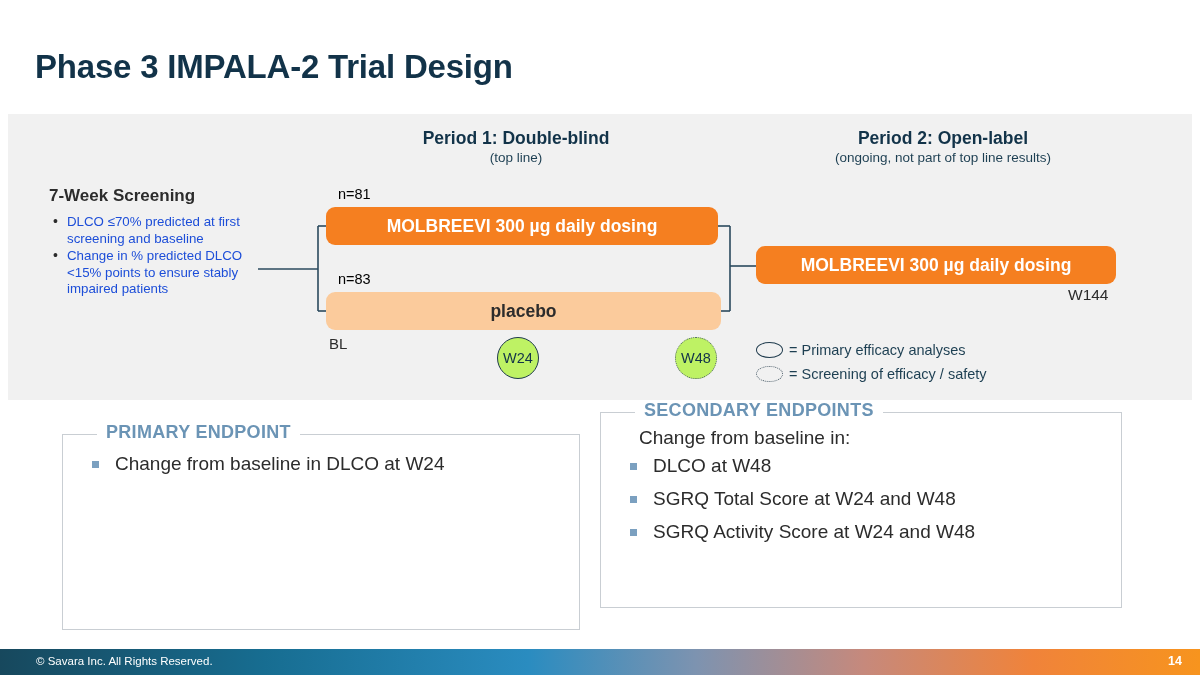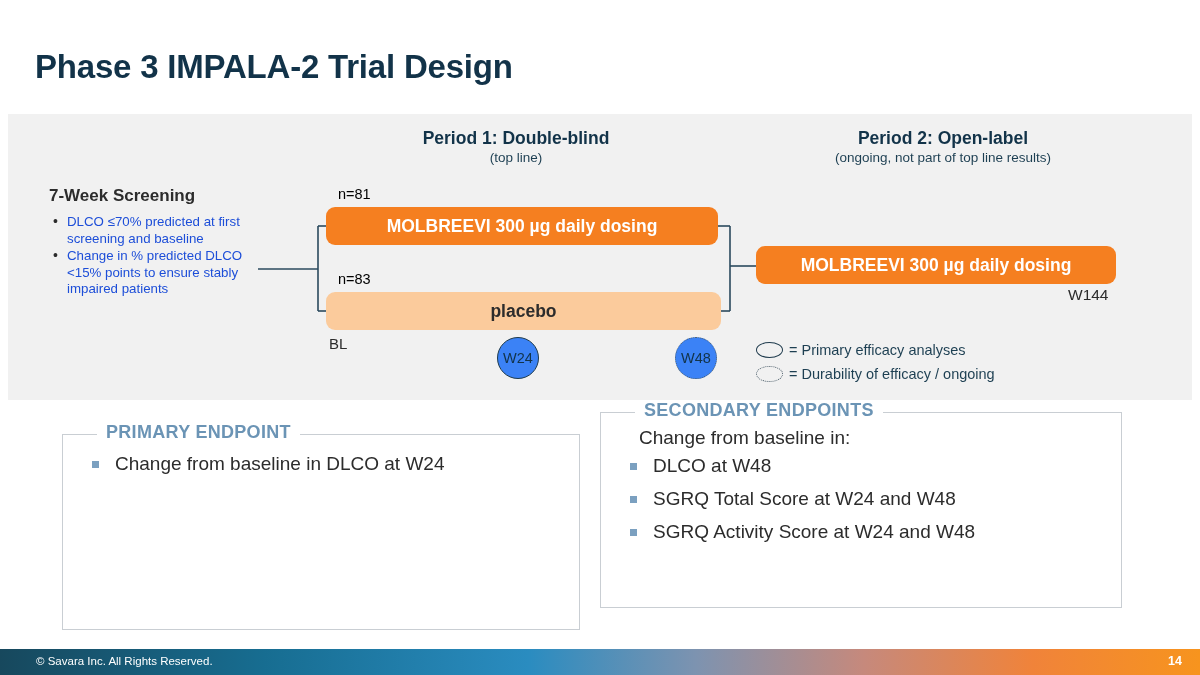--- a/index.html
+++ b/index.html
@@ -83,21 +83,21 @@
   }
   #n1 { left: 330px; top: 72px; }
   #n2 { left: 330px; top: 157px; }
   #bl  { position:absolute; left: 321px; top: 221px; font-size: 15px; color: #2c2c2c; }
   #w144 { position:absolute; left: 1060px; top: 172px; font-size: 15.5px; color: #2c2c2c; }
 
   
   .milestone {
     position: absolute; width: 42px; height: 42px; border-radius: 50%;
     display: flex; align-items: center; justify-content: center;
-    font-size: 14.5px; color: #123349; background: #3b82f6;
+    font-size: 14.5px; color: #123349; background: #bef264;
   }
   #ms-w24 { left: 489px; top: 223px; border: 1.6px solid #1f3b4d; }
   #ms-w48 { left: 667px; top: 223px; border: 1.8px dotted #4a5c68; }
 
   
   .legend { position: absolute; left: 748px; top: 228px; }
   .legend-row { display: flex; align-items: center; margin-bottom: 8px; }
   .legend-row .lg-txt { font-size: 14.5px; color: #1d3f52; margin-left: 6px; white-space: nowrap; }
   .ellipse { width: 27px; height: 16px; border-radius: 50%; background: transparent; flex: none; }
   .ellipse.solid { border: 1.6px solid #1f3b4d; }
@@ -210,21 +210,21 @@
     <div class="milestone" id="ms-w24">W24</div>
     <div class="milestone" id="ms-w48">W48</div>
 
     <div class="legend">
       <div class="legend-row">
         <span class="ellipse solid"></span>
         <span class="lg-txt">= Primary efficacy analyses</span>
       </div>
       <div class="legend-row">
         <span class="ellipse dotted"></span>
-        <span class="lg-txt">= Durability of efficacy / ongoing</span>
+        <span class="lg-txt">= Screening of efficacy / safety</span>
       </div>
     </div>
 
   </div>
 
   <div class="endpoint-box" id="ep-primary">
     <div class="ep-legend">PRIMARY ENDPOINT</div>
     <div class="ep-body">
       <ul class="ep-list">
         <li>Change from baseline in DLCO at W24</li>

